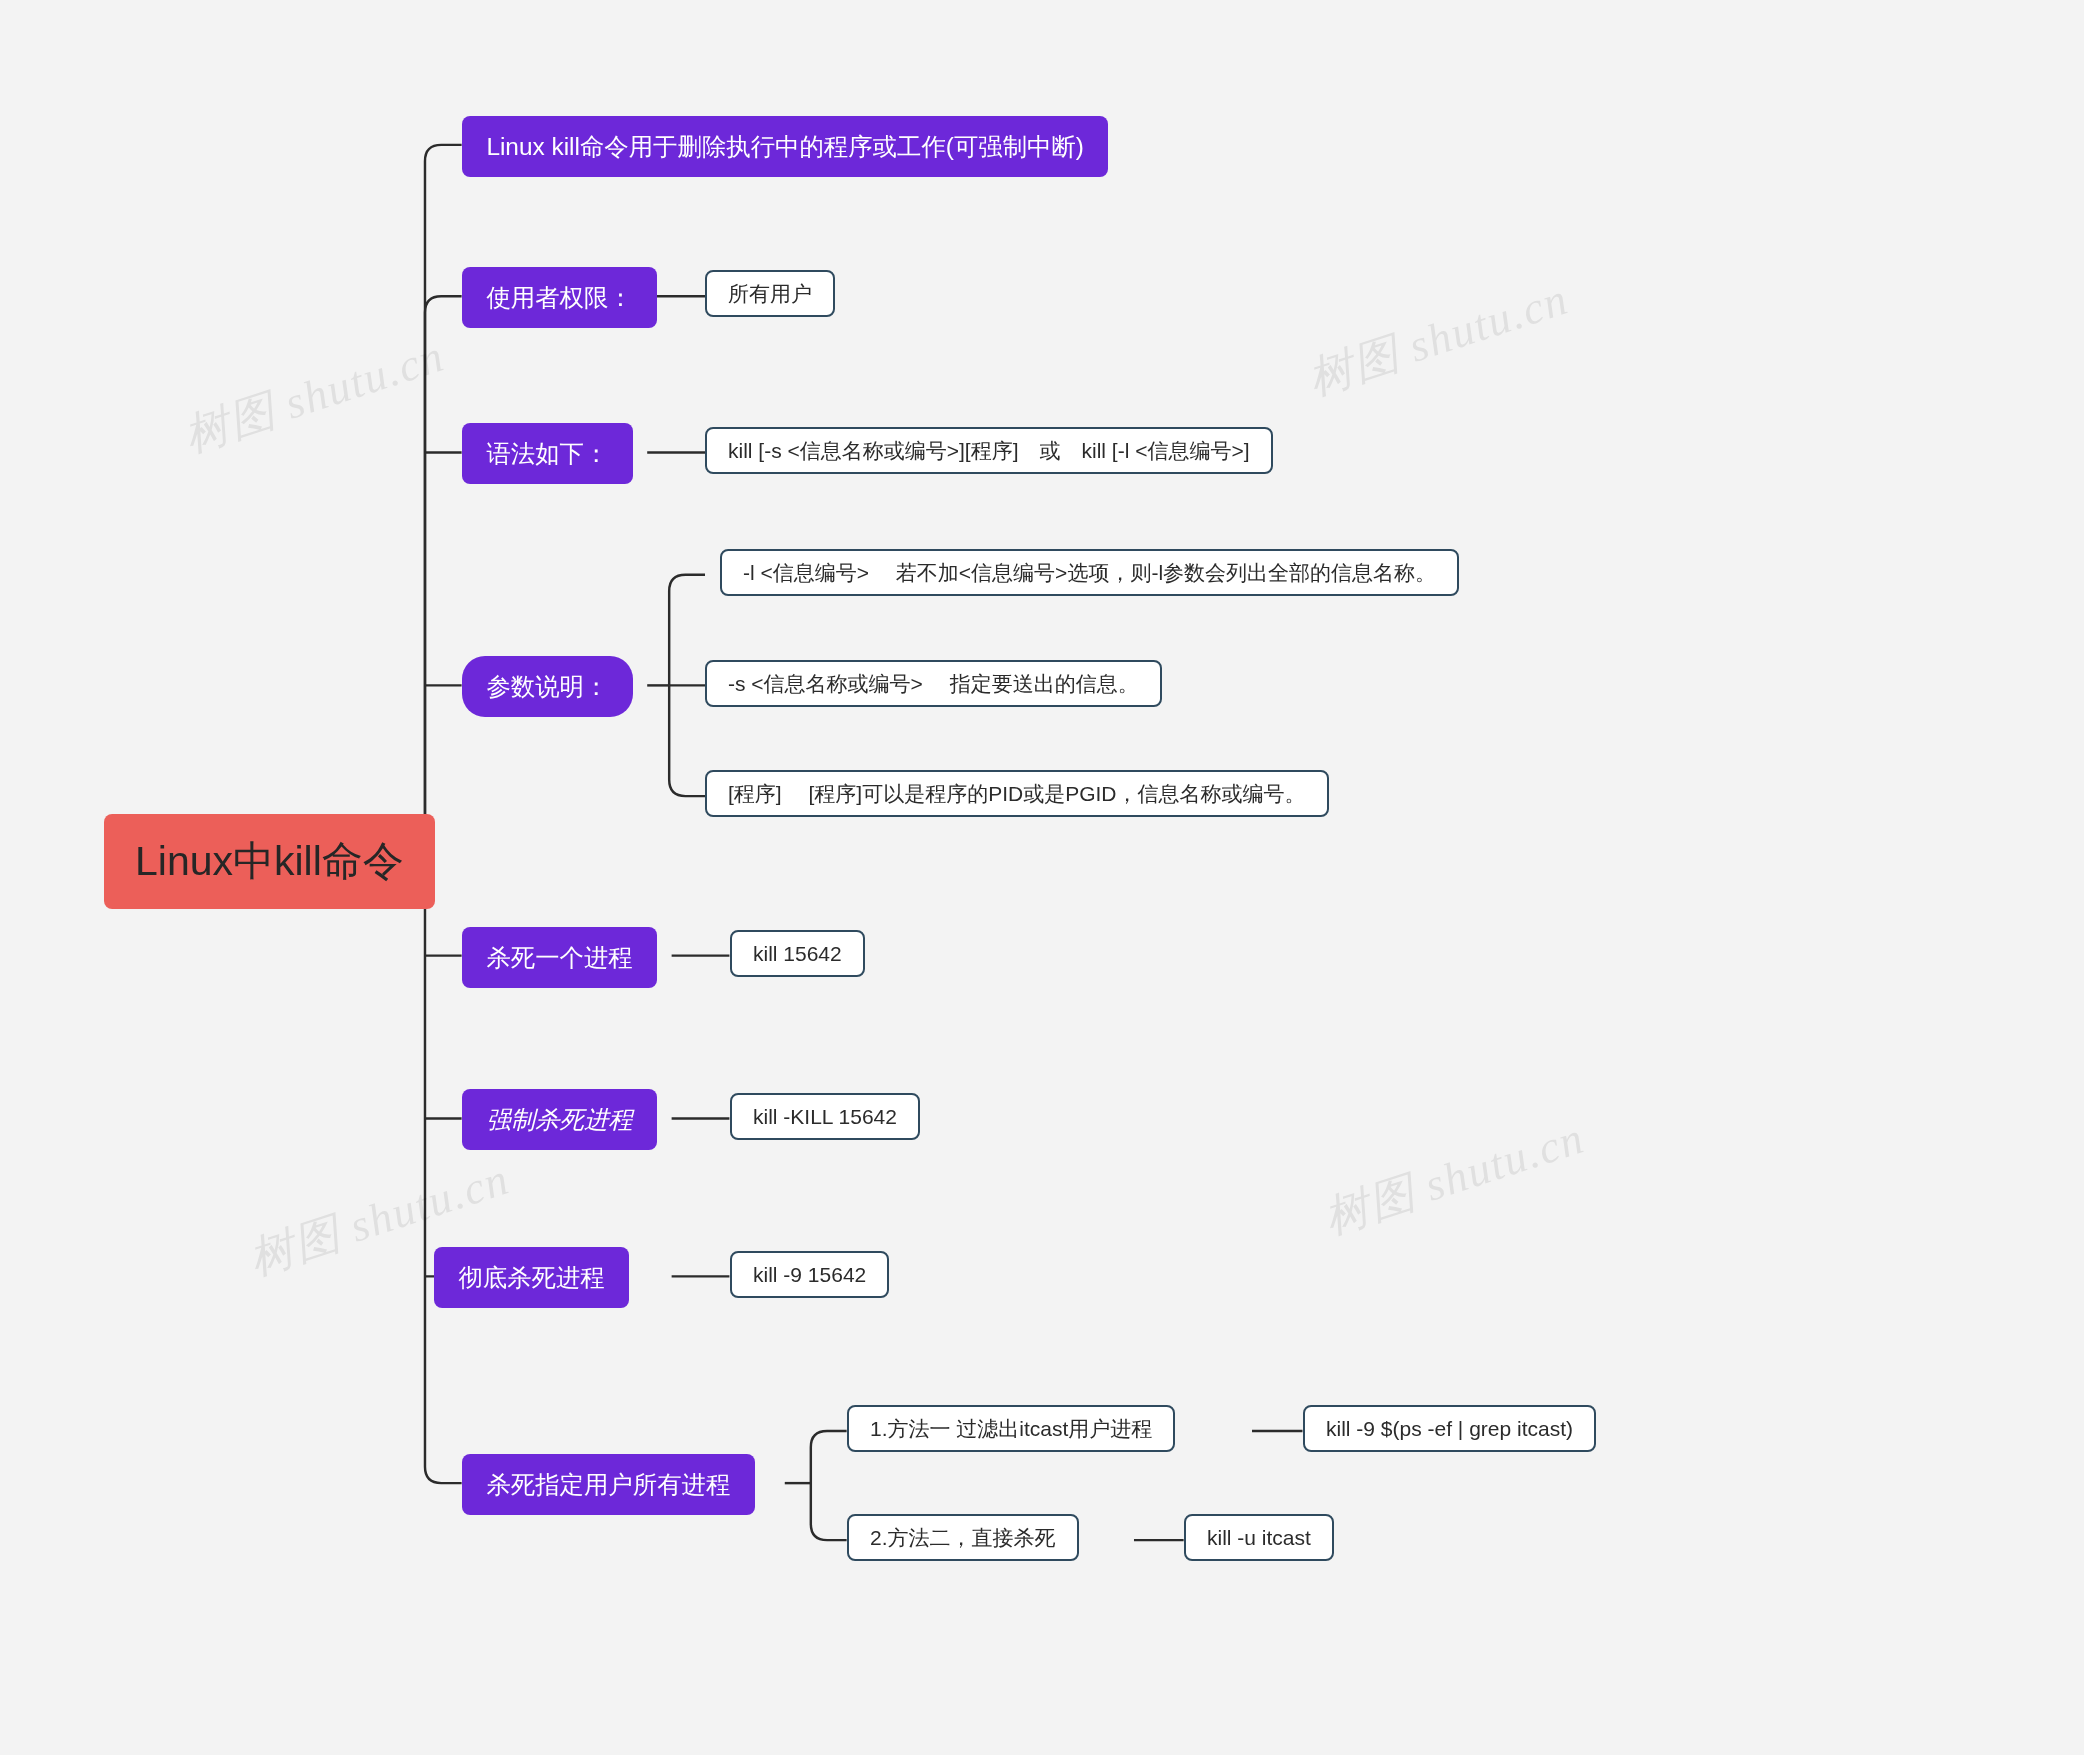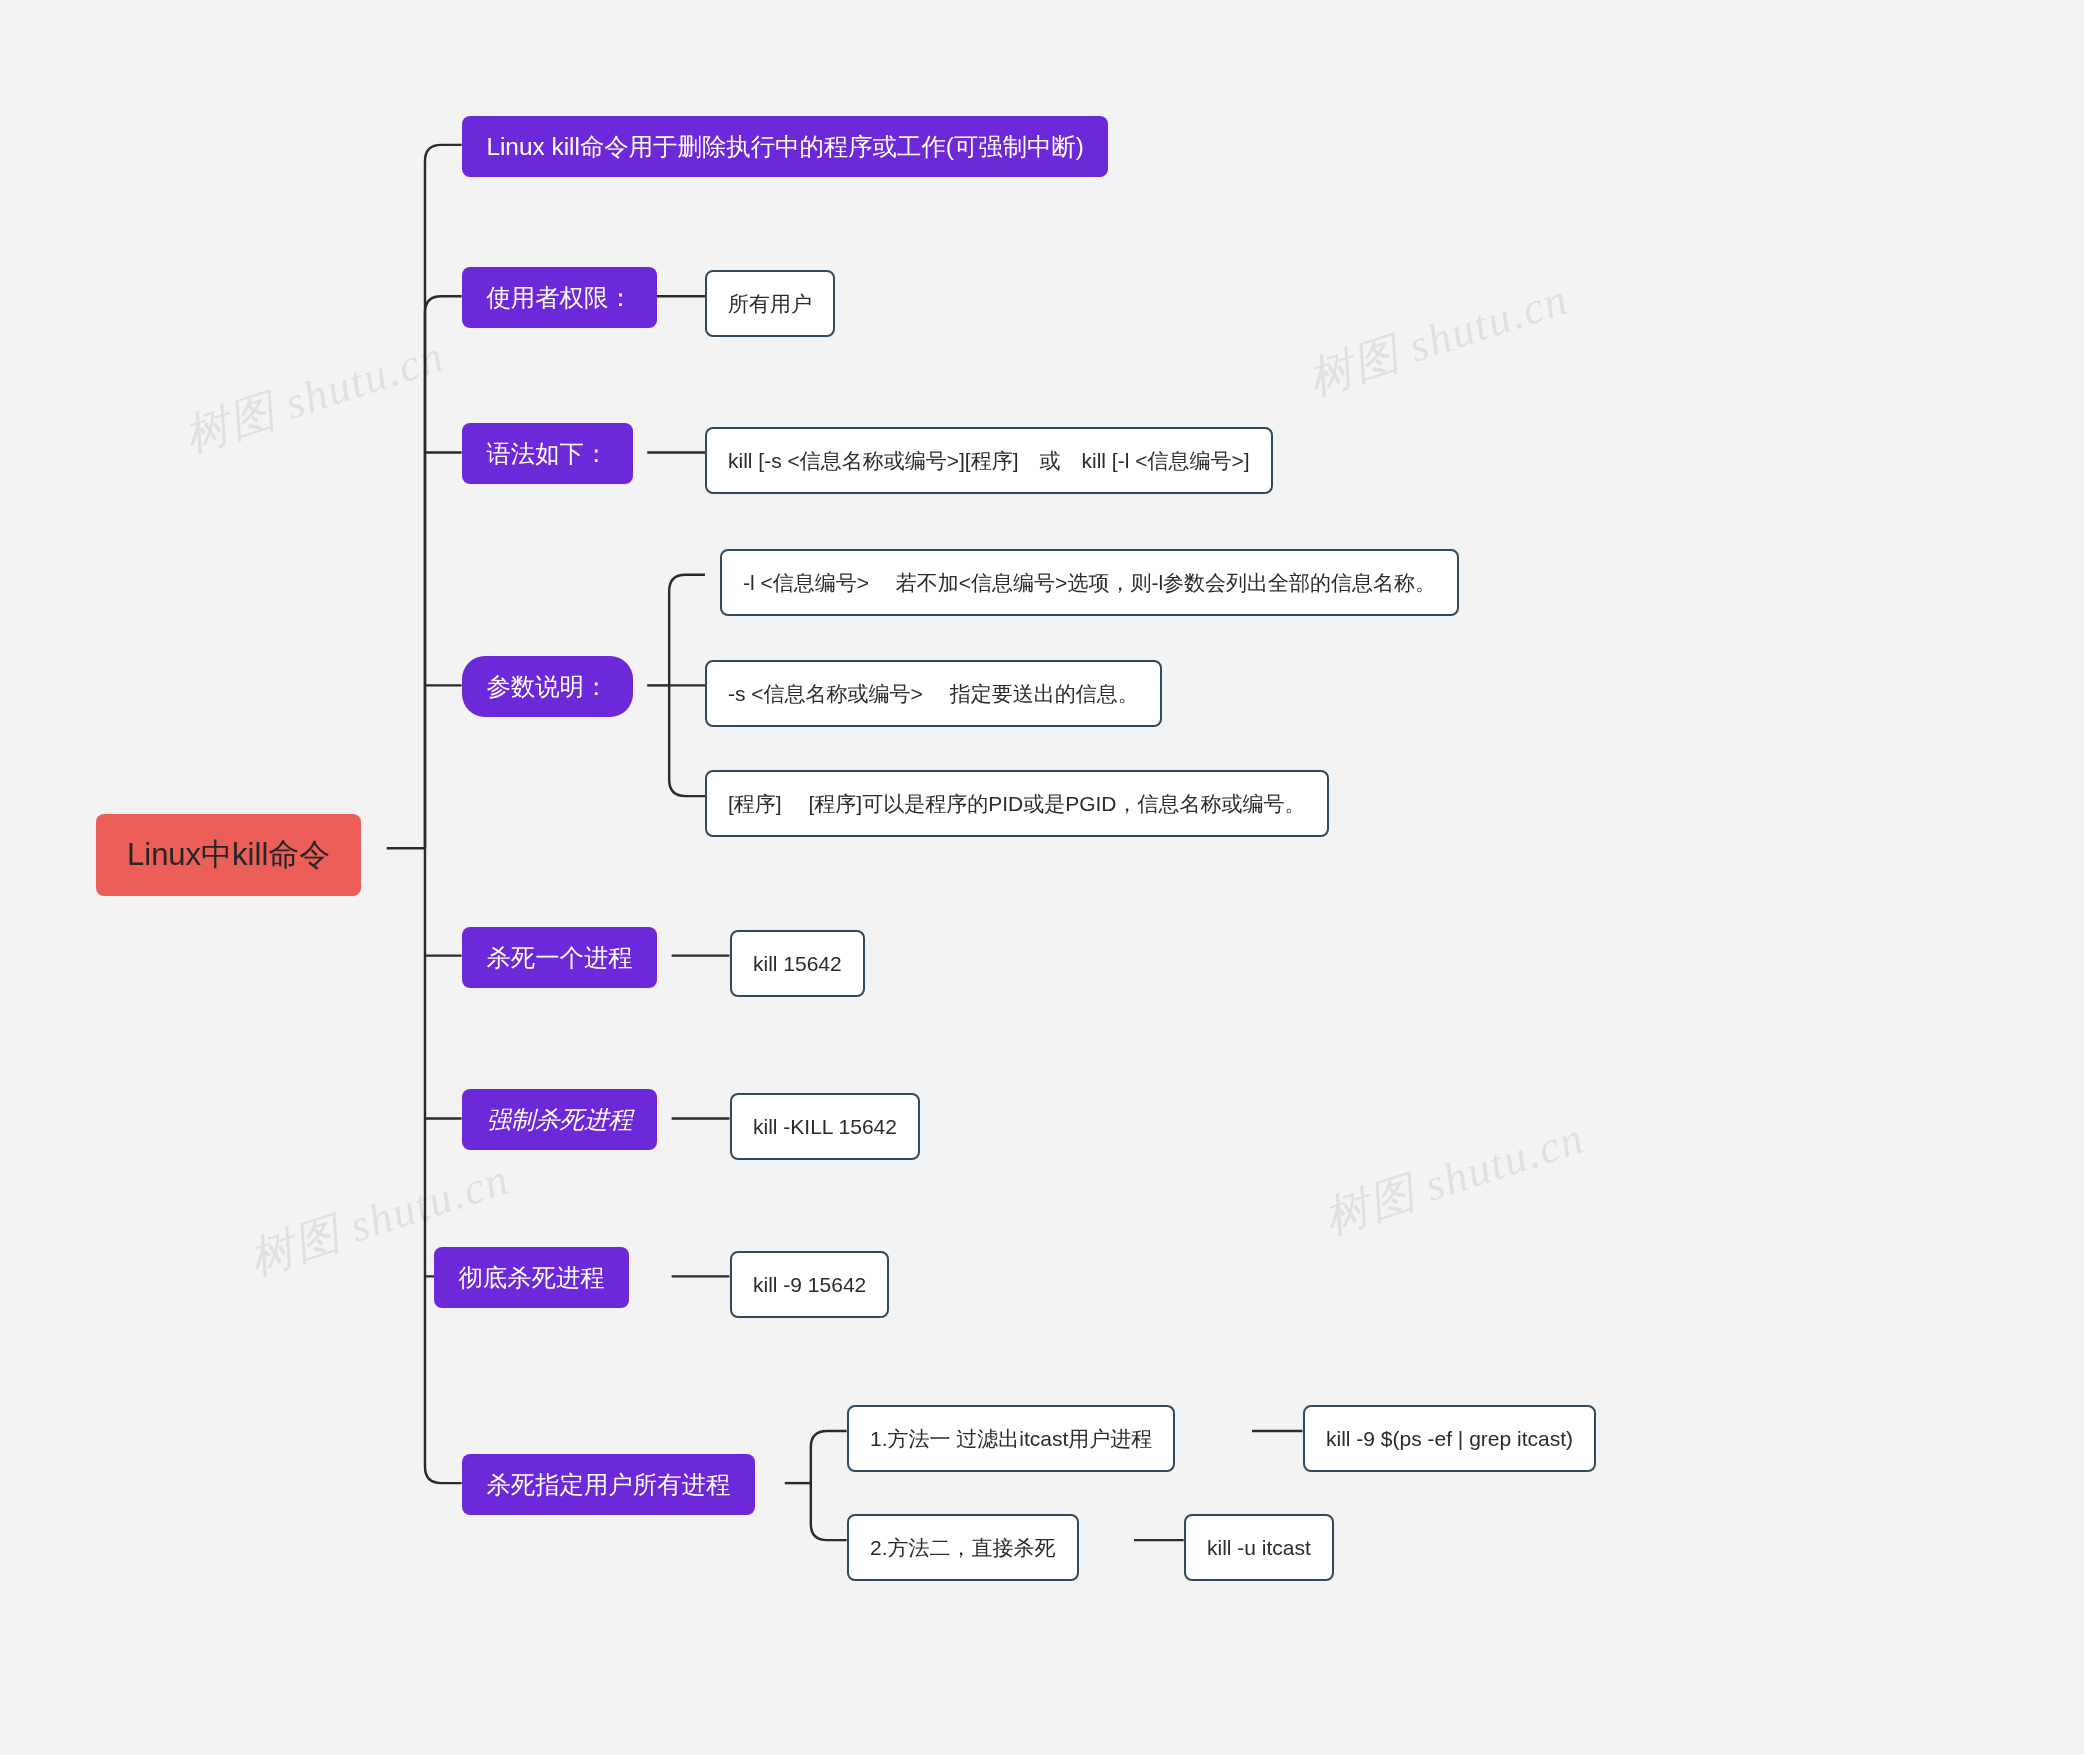--- a/index.html
+++ b/index.html
@@ -16,38 +16,39 @@
     display: flex;
     align-items: center;
     justify-content: center;
     padding: 14.7px 24.4px;
     white-space: nowrap;
     line-height: 1.3;
   }
   .root {
     background: #ec5f59;
     color: #262626;
-    font-size: 31px;
+    font-size: 41px;
     border-radius: 8.1px;
     padding: 21px 31px;
+    margin-left: 8px;
   }
   .branch {
     background: #6d28d9;
     color: #ffffff;
     font-size: 24.4px;
     border-radius: 8.1px;
     padding: 14.7px 24.4px;
   }
   .leaf {
     background: #ffffff;
     border: 2.4px solid #2f4a5e;
     color: #2b2b2b;
     font-size: 21px;
     border-radius: 8.1px;
-    padding: 18px 21px;
+    padding: 8px 21px;
   }
   svg.connectors {
     position: absolute;
     left: 0; top: 0;
     width: 2084px; height: 1755px;
     pointer-events: none;
   }
   svg.connectors path {
     fill: none;
     stroke: #2b2b2b;

